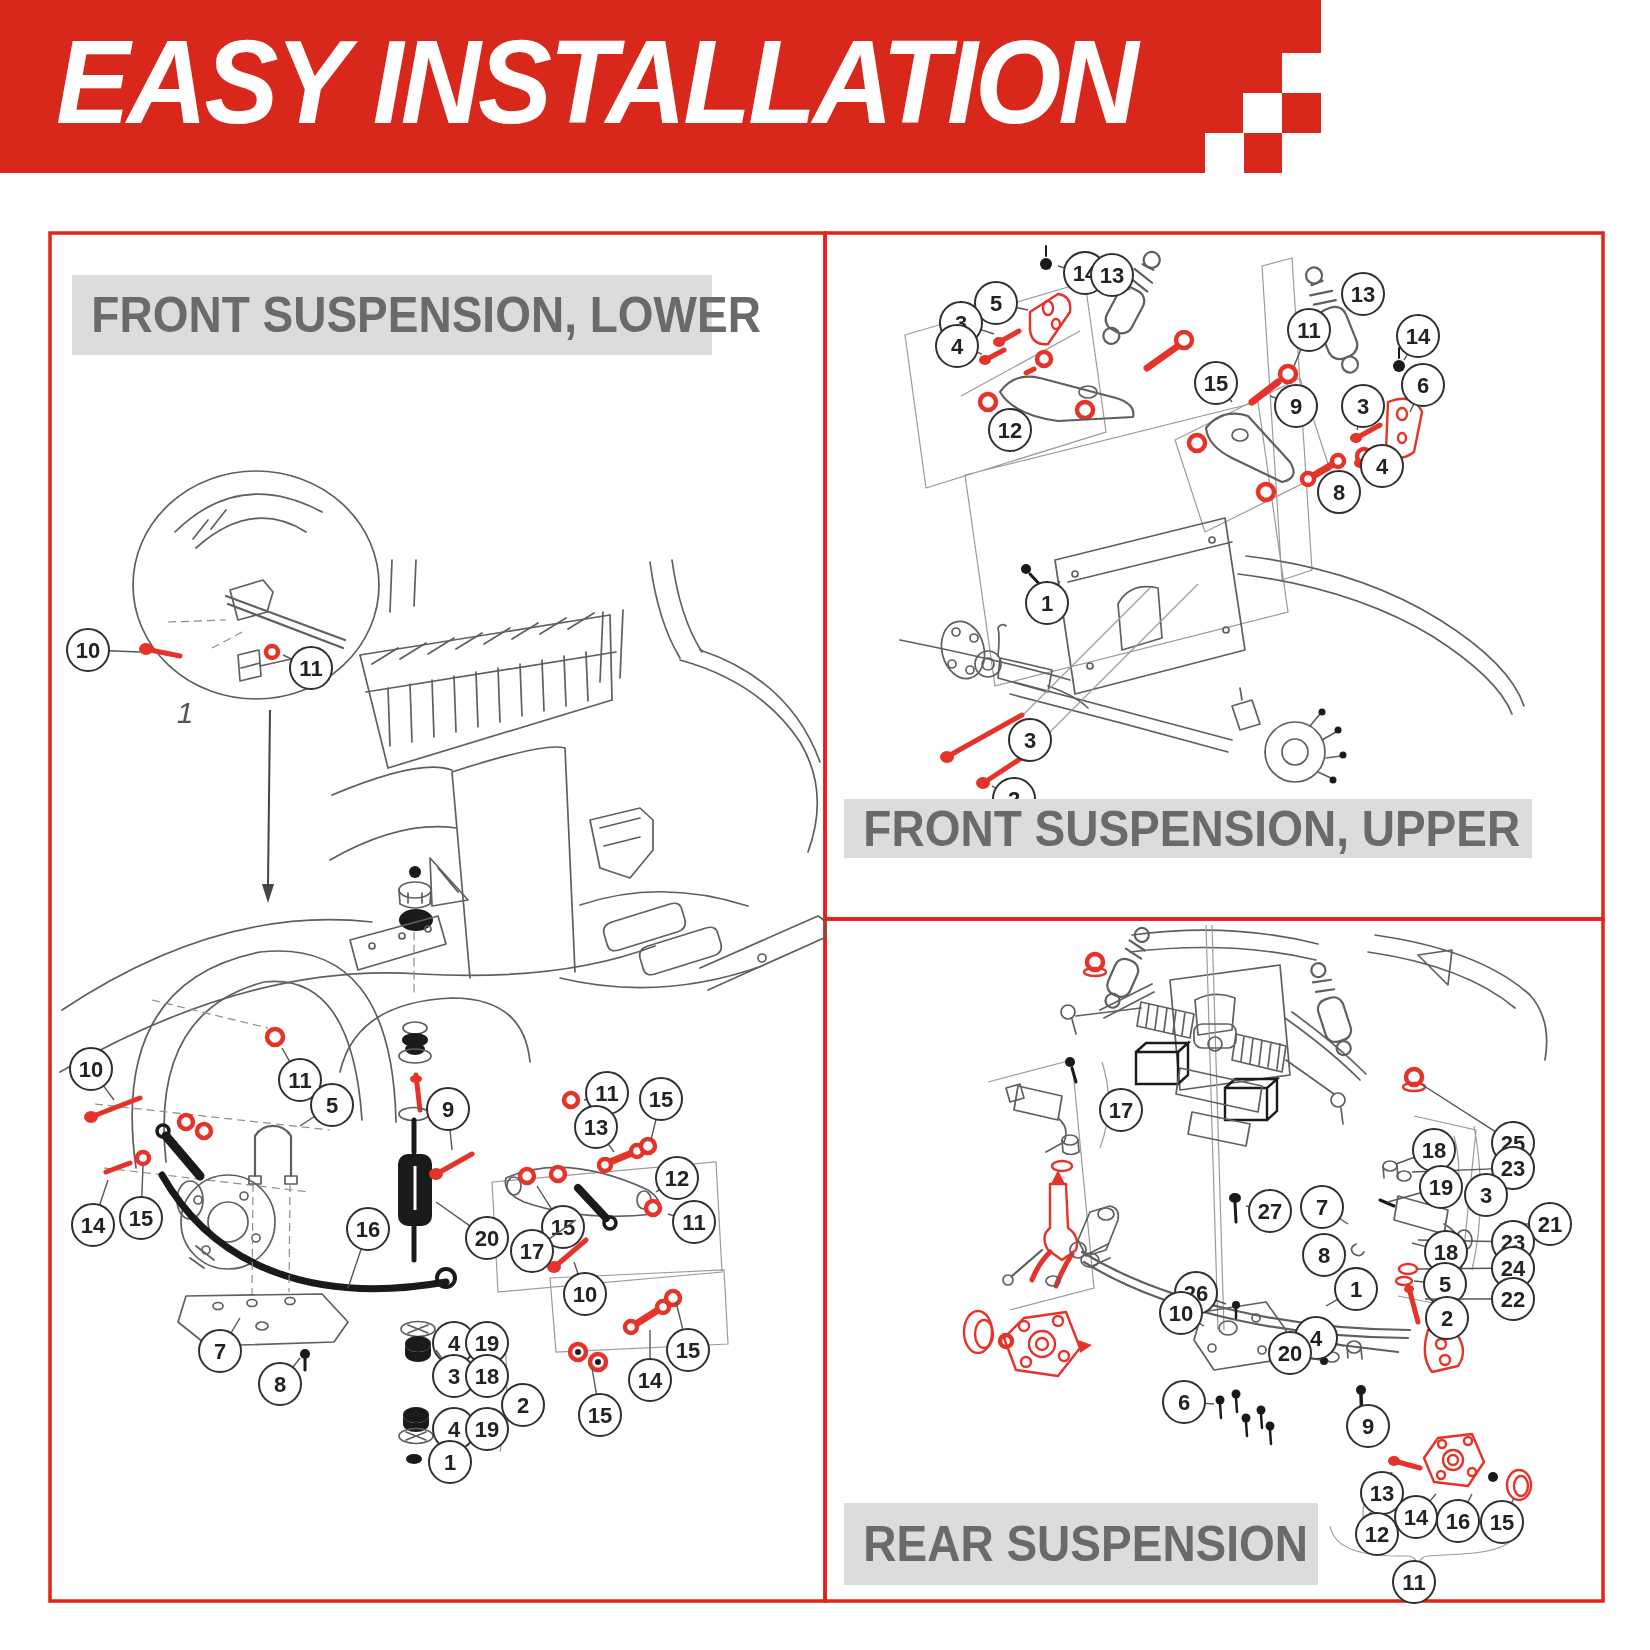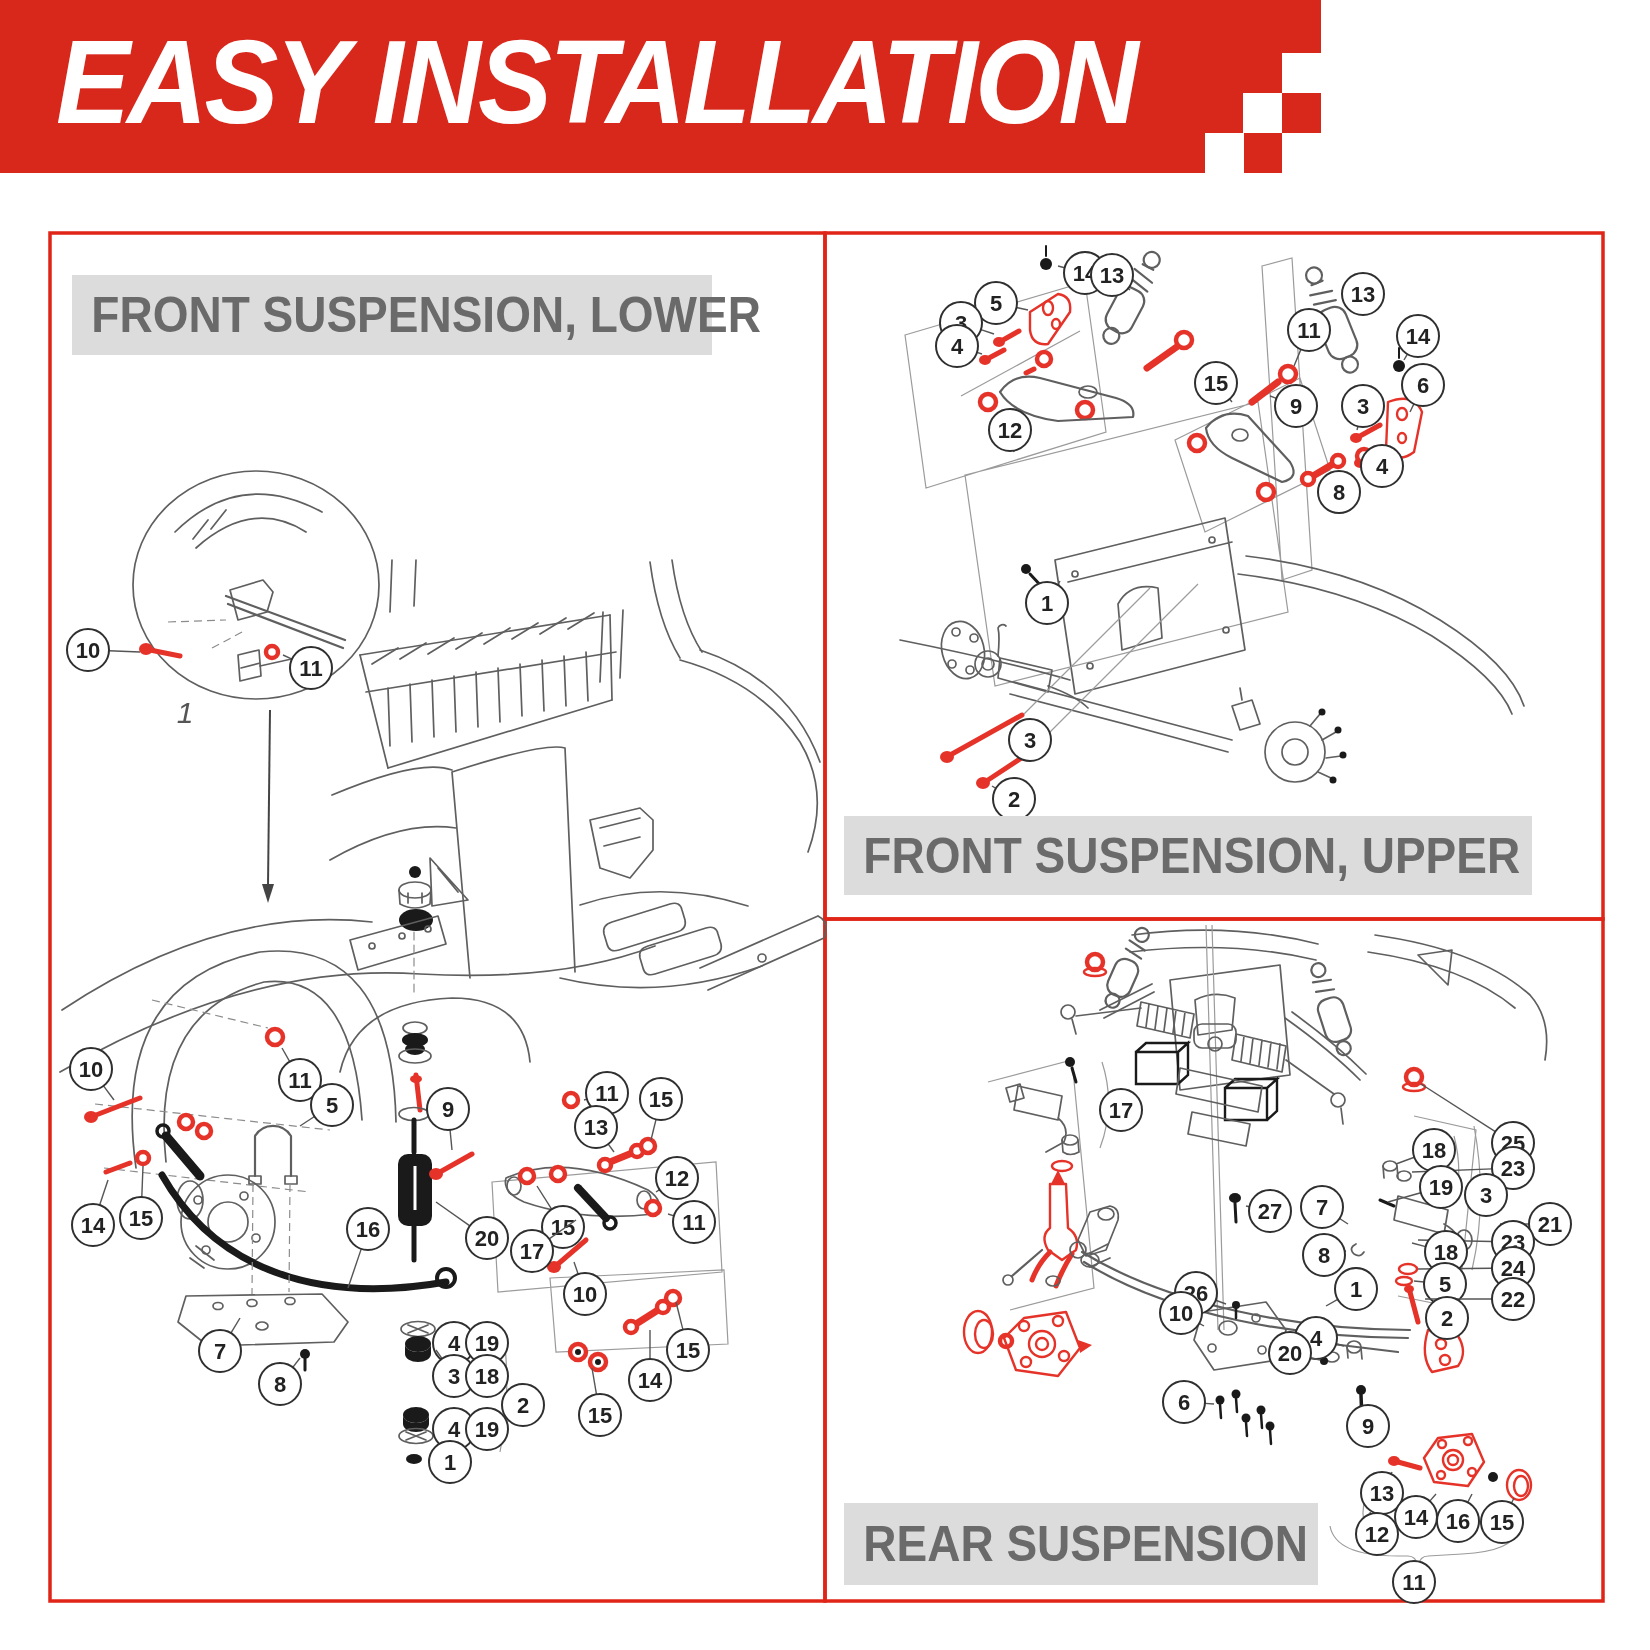--- a/index.html
+++ b/index.html
@@ -19,21 +19,21 @@
      transform:scaleX(0.94);transform-origin:left center;}
   .sq{position:absolute;background:#fff;width:39px;height:40px;}
   .sq1{left:1282px;top:53px;} .sq2{left:1243px;top:93px;}
   .sq3{left:1205px;top:133px;height:40px;} .sq4{left:1282px;top:133px;height:40px;}
   
   .bar{position:absolute;background:var(--title_bar_bg);height:80px;z-index:5;
        display:flex;align-items:center;}
   .bar span{font-size:50px;font-weight:bold;color:var(--title_bar_fg);white-space:nowrap;
        padding-left:21px;letter-spacing:0px;transform:scaleX(0.92);transform-origin:left center;}
   .bar-lower{left:72px;top:258px;width:640px;margin-top:17px;}
-  .bar-upper{left:844px;top:816px;width:688px;height:79px;}
+  .bar-upper{left:844px;top:799px;width:688px;height:59px;}
   .bar-rear{left:844px;top:1503px;width:474px;height:82px;}
   
   svg.art{position:absolute;left:0;top:0;width:1650px;height:1650px;}
   .pborder{fill:none;stroke:var(--border_red);stroke-width:3.5px;}
   .ln{stroke:var(--line_gray);fill:none;stroke-width:1.7;stroke-linecap:round;stroke-linejoin:round;}
   .ln2{stroke:var(--line_gray);fill:none;stroke-width:2.2;stroke-linecap:round;stroke-linejoin:round;}
   .lt{stroke:var(--line_light);fill:none;stroke-width:1.2;}
   .dsh{stroke:#8c8c8c;fill:none;stroke-width:1.2;stroke-dasharray:8 5;}
   .rd{stroke:var(--part_red);fill:none;stroke-width:2.4;stroke-linecap:round;stroke-linejoin:round;}
   .rdw{stroke:var(--part_red);fill:none;stroke-width:5;stroke-linecap:round;}

